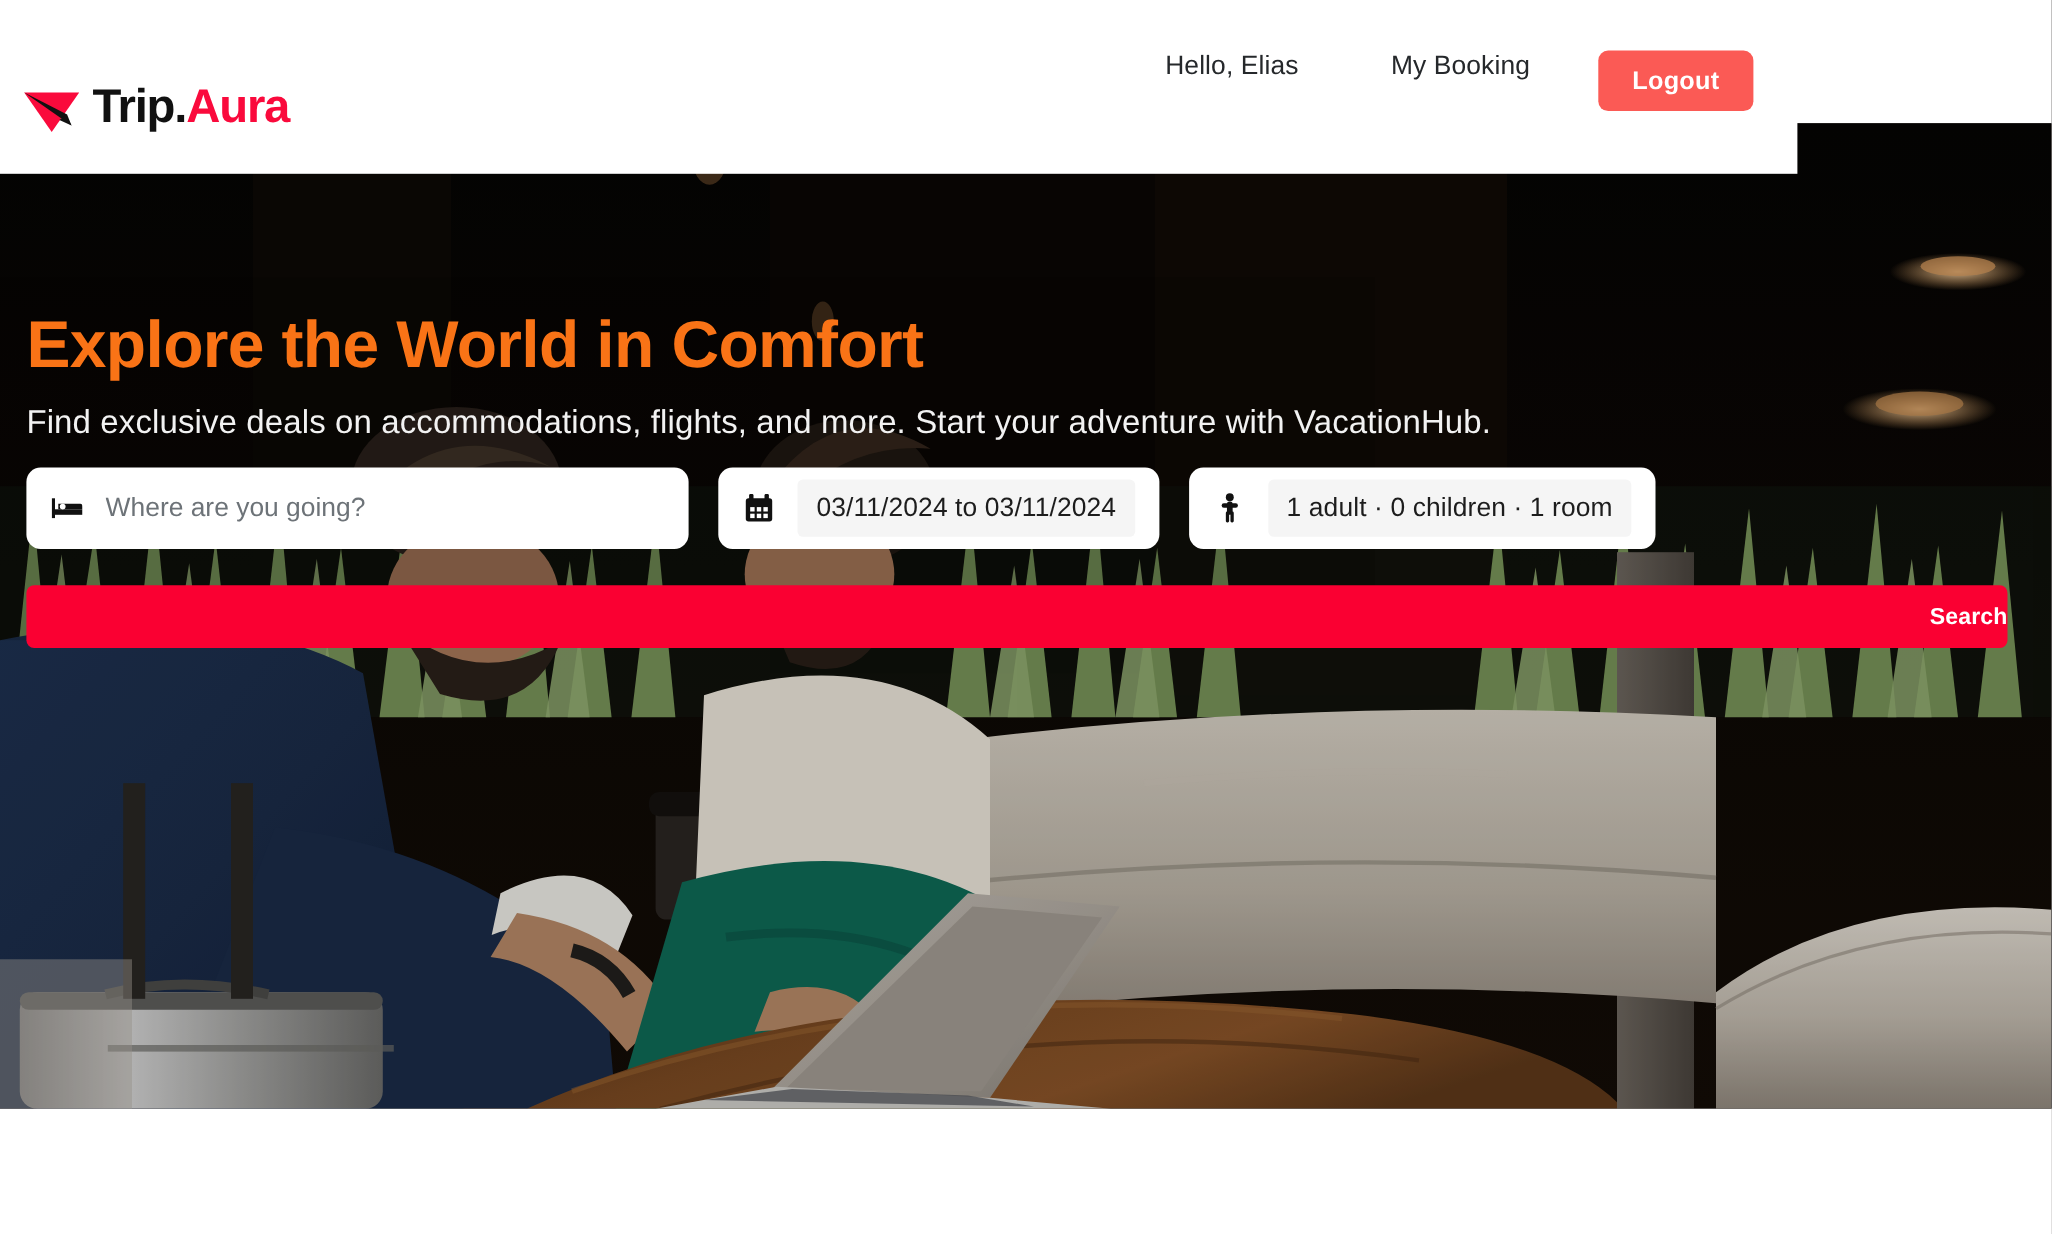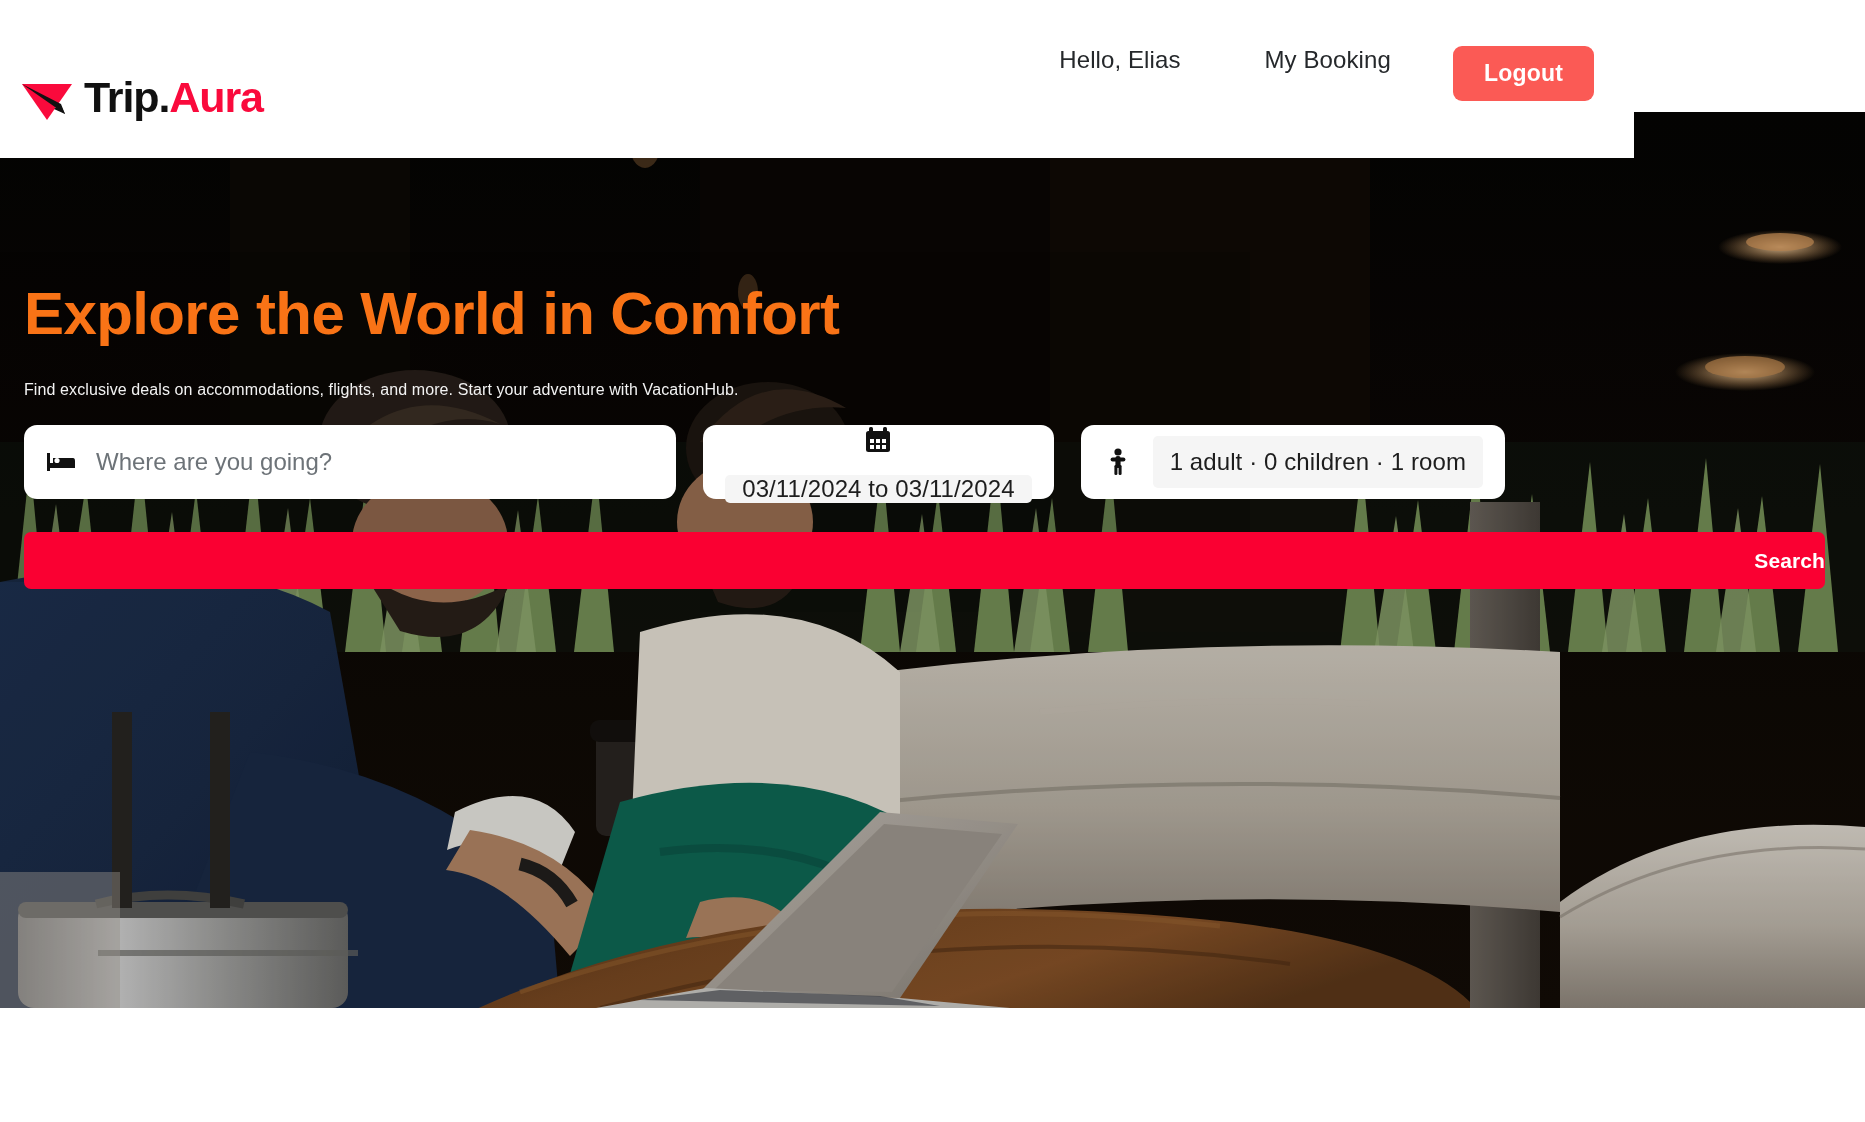--- a/index.html
+++ b/index.html
@@ -108,22 +108,22 @@
   }
   .hero-title {
     font-size: 60px;
     font-weight: bold;
     color: #f97316;
     letter-spacing: -0.6px;
     line-height: 1.05;
     white-space: nowrap;
   }
   .hero-sub {
-    margin-top: 36px;
-    font-size: 16px;
+    margin-top: 23px;
+    font-size: 30px;
     color: #f2f2f2;
     white-space: nowrap;
     letter-spacing: 0.1px;
   }
 
   
   .search-row {
     position: absolute;
     left: 24px;
     top: 313px;
@@ -135,21 +135,21 @@
   .panel {
     background: #ffffff;
     border-radius: 13px;
     height: 74px;
     display: flex;
     align-items: center;
     padding: 0 22px;
     gap: 20px;
   }
   .panel-dest   { width: 1000px; }
-  .panel-dates  { width: 498px; flex-direction: column; }
+  .panel-dates  { width: 498px; }
   .panel-guests { width: 580px; }
 
   .field-icon {
     width: 30px;
     height: 30px;
     flex: none;
     display: flex;
     align-items: center;
     justify-content: center;
     color: #111111;

